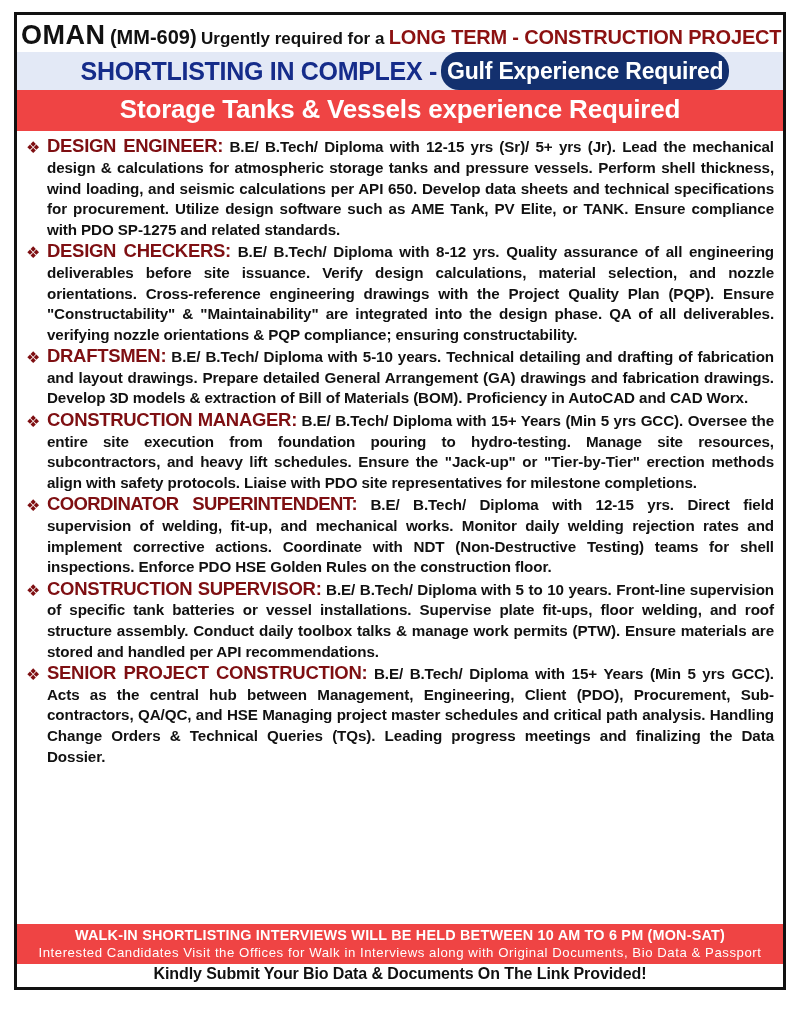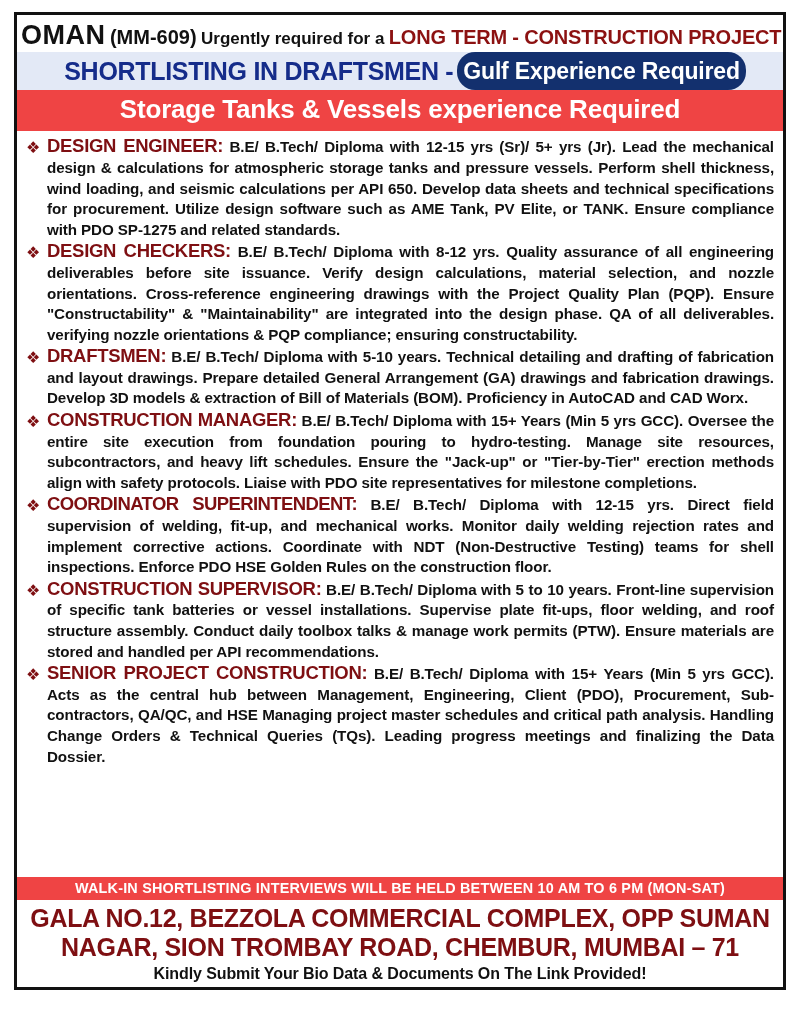--- a/index.html
+++ b/index.html
@@ -188,21 +188,21 @@
 <body>
 
 <div id="poster">
   <div class="frame">
 
     <div class="hdr-line1">
       <span class="hdr-oman">OMAN</span><span>&nbsp;</span><span class="hdr-code">(MM-609)</span><span>&nbsp;</span><span class="hdr-urgent">Urgently required for a</span><span>&nbsp;</span><span class="hdr-project">LONG TERM - CONSTRUCTION PROJECT</span>
     </div>
 
     <div class="band-shortlist">
-      <span class="sl-text">SHORTLISTING IN DRAFTSMEN -</span>
+      <span class="sl-text">SHORTLISTING IN COMPLEX -</span>
       <span class="gulf-box">Gulf Experience Required</span>
     </div>
 
     <div class="band-storage">Storage Tanks &amp; Vessels experience Required</div>
 
     <div class="jobs">
 
       <div class="job">
         <span class="bullet">❖</span>
         <div class="job-body">
@@ -256,23 +256,20 @@
         <div class="job-body">
           <span class="job-title">SENIOR PROJECT CONSTRUCTION:</span>
           <span class="job-desc">B.E/ B.Tech/ Diploma with 15+ Years (Min 5 yrs GCC). Acts as the central hub between Management, Engineering, Client (PDO), Procurement, Sub-contractors, QA/QC, and HSE Managing project master schedules and critical path analysis. Handling Change Orders &amp; Technical Queries (TQs). Leading progress meetings and finalizing the Data Dossier.</span>
         </div>
       </div>
 
     </div>
 
     <div class="band-walkin">
       <div class="walkin-1">WALK-IN SHORTLISTING INTERVIEWS WILL BE HELD BETWEEN 10 AM TO 6 PM (MON-SAT)</div>
-    </div>
-
-    <div class="address">
-      <div>GALA NO.12, BEZZOLA COMMERCIAL COMPLEX, OPP SUMAN</div>
-      <div>NAGAR, SION TROMBAY ROAD, CHEMBUR, MUMBAI – 71</div>
-    </div>
+      <div class="walkin-2">Interested Candidates Visit the Offices for Walk in Interviews along with Original Documents, Bio Data &amp; Passport</div>
+    </div>
+
 
     <div class="tagline">Kindly Submit Your Bio Data &amp; Documents On The Link Provided!</div>
 
   </div>
 </div>
 
 </body></html>

